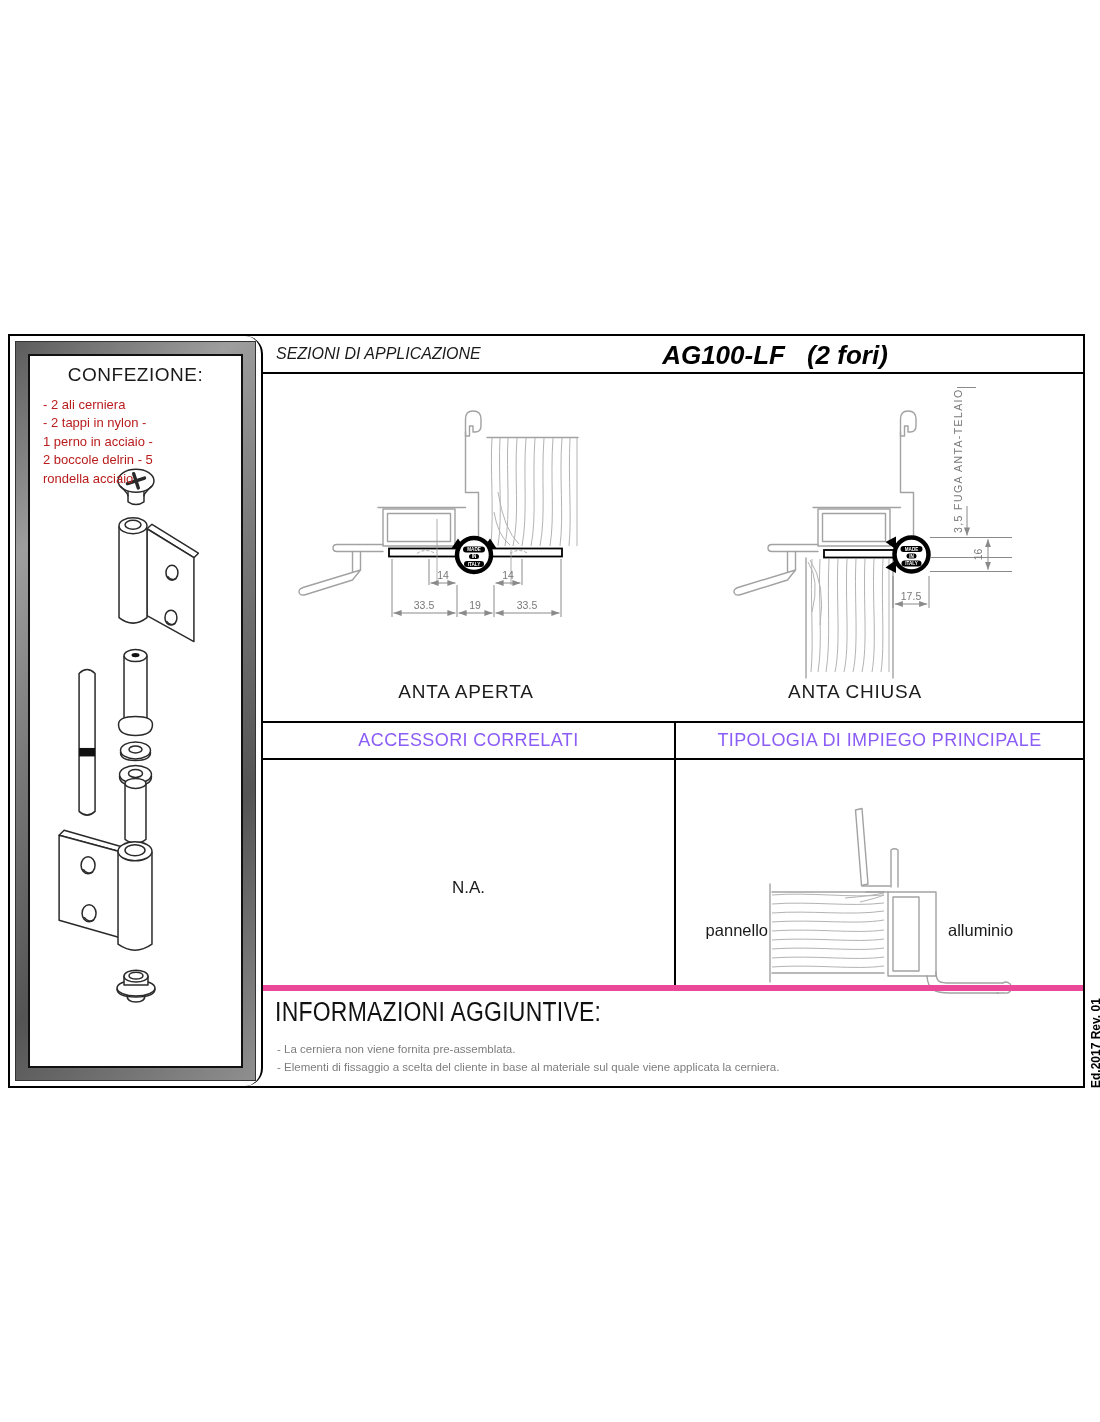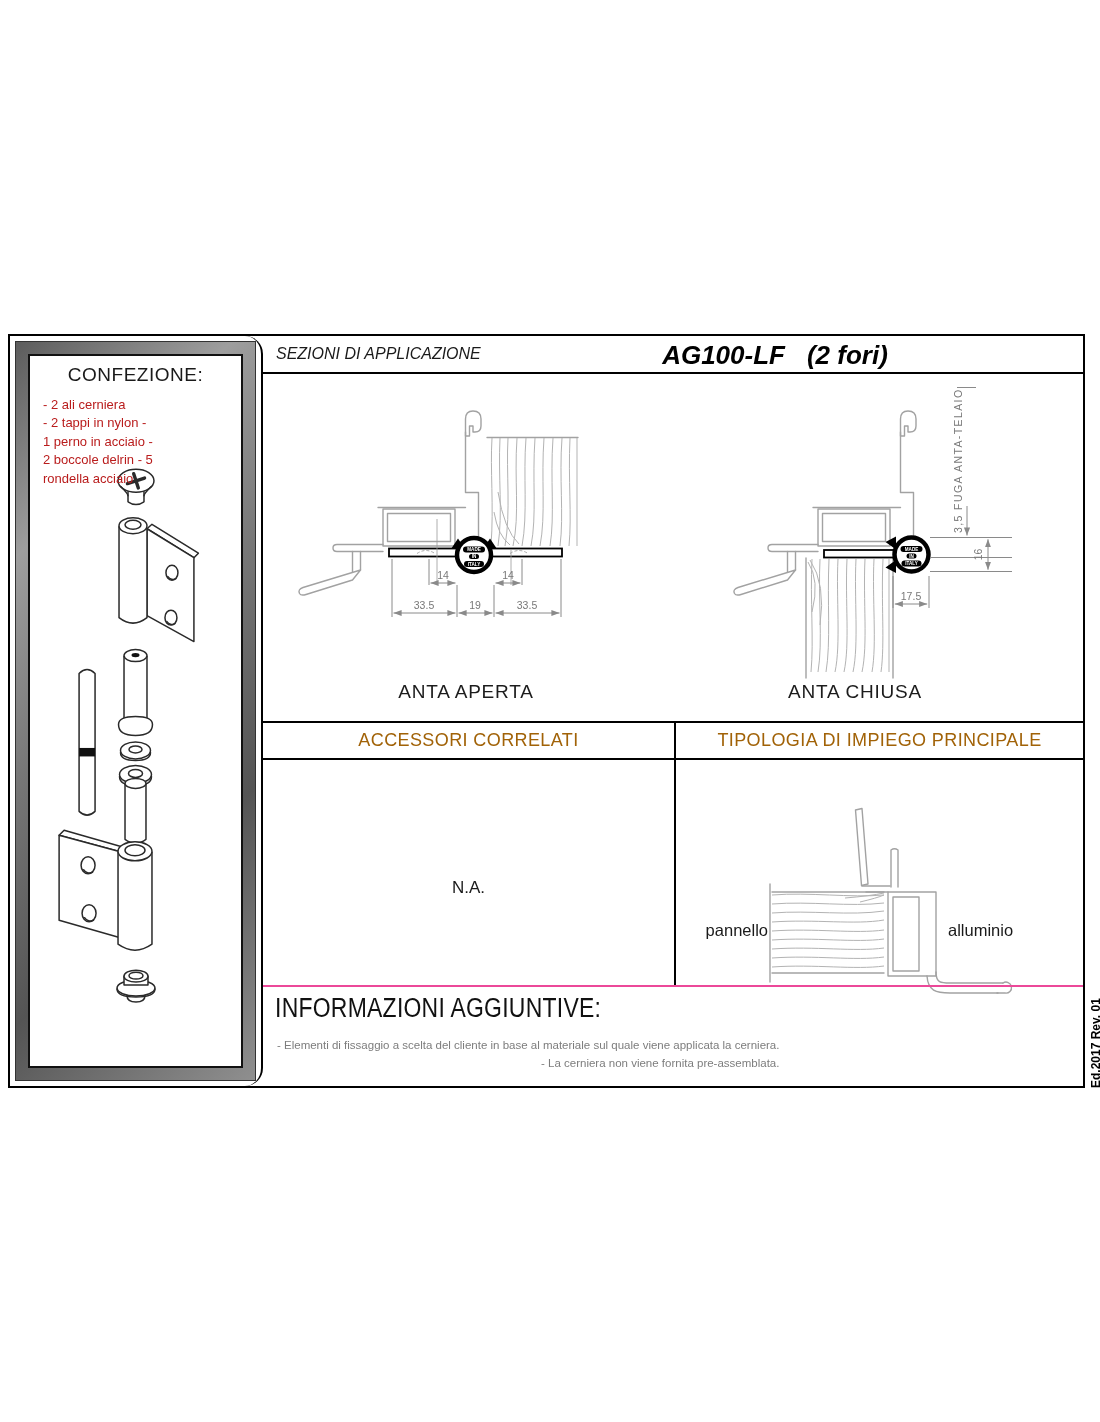--- a/index.html
+++ b/index.html
@@ -20,30 +20,30 @@
   
   #main{position:absolute;left:253px;top:0;width:820px;height:750px;}
   #row-header{position:absolute;left:0;top:0;width:100%;height:36px;border-bottom:2px solid #000;font-style:italic;}
   #section-label{position:absolute;left:13px;top:9px;font-size:16px;color:#1a1a1a;}
   #product-title{position:absolute;left:372px;top:4px;width:280px;text-align:center;font-size:26px;font-weight:bold;color:#000;white-space:nowrap;}
   #product-title .variant{margin-left:22px;}
 
   #sections{position:absolute;left:0;top:38px;width:820px;height:347px;}
 
   #row-mid-head{position:absolute;left:0;top:385px;width:100%;height:39px;border-top:2px solid #000;border-bottom:2px solid #000;box-sizing:border-box;}
-  .mid-head-cell{position:absolute;top:0;height:35px;display:flex;align-items:center;justify-content:center;font-size:18px;letter-spacing:.4px;color:#a16207;}
+  .mid-head-cell{position:absolute;top:0;height:35px;display:flex;align-items:center;justify-content:center;font-size:18px;letter-spacing:.4px;color:#8b5cf6;}
   #accessori-head{left:0;width:411px;}
   #tipologia-head{left:413px;width:407px;}
 
   #row-mid{position:absolute;left:0;top:424px;width:100%;height:225px;margin-top:26px;}
   #mid-divider{position:absolute;left:411px;top:385px;width:2px;height:264px;background:#000;}
   #na-value{position:absolute;left:0;top:92px;width:411px;text-align:center;font-size:17px;color:#1a1a1a;}
   #tipologia-svg{position:absolute;left:413px;top:0;width:407px;height:225px;}
 
-  #row-bottom{position:absolute;left:0;top:649px;width:100%;height:101px;border-top:2px solid #ec4899;box-sizing:border-box;text-align:right;}
+  #row-bottom{position:absolute;left:0;top:649px;width:100%;height:101px;border-top:6px solid #ec4899;box-sizing:border-box;}
   #info-title{position:absolute;left:12px;top:6px;font-size:27px;color:#111;transform:scaleX(.85);transform-origin:0 0;white-space:nowrap;letter-spacing:.3px;}
   #info-notes{position:absolute;left:14px;top:50px;font-size:11.5px;line-height:1.55;color:#7d7d7d;}
 
   #edition{position:absolute;left:1089px;top:1088px;width:120px;font-size:12px;font-weight:bold;color:#000;transform:rotate(-90deg);transform-origin:0 0;white-space:nowrap;}
 
   
   .ln{stroke:#a2a2a2;stroke-width:1.4;fill:none;stroke-linecap:round;stroke-linejoin:round;}
   .lnf{stroke:#a2a2a2;stroke-width:1.4;fill:#fff;stroke-linejoin:round;}
   .grain{stroke:#b3b3b3;stroke-width:1;fill:none;}
   .dim{stroke:#8a8a8a;stroke-width:1;fill:none;}
@@ -303,21 +303,21 @@
         </g>
         <text x="768" y="910" text-anchor="end" font-size="16.5" fill="#1a1a1a">pannello</text>
         <text x="948" y="910" text-anchor="start" font-size="16.5" fill="#1a1a1a">alluminio</text>
       </svg>
     </div>
     <div id="mid-divider"></div>
 
     <div id="row-bottom">
       <div id="info-title">INFORMAZIONI AGGIUNTIVE:</div>
       <div id="info-notes">
+        <div>- La cerniera non viene fornita pre-assemblata.</div>
         <div>- Elementi di fissaggio a scelta del cliente in base al materiale sul quale viene applicata la cerniera.</div>
-        <div>- La cerniera non viene fornita pre-assemblata.</div>
       </div>
     </div>
 
   </div>
 </div>
 
 <div id="edition">Ed.2017 Rev. 01</div>
 
 </body></html>

